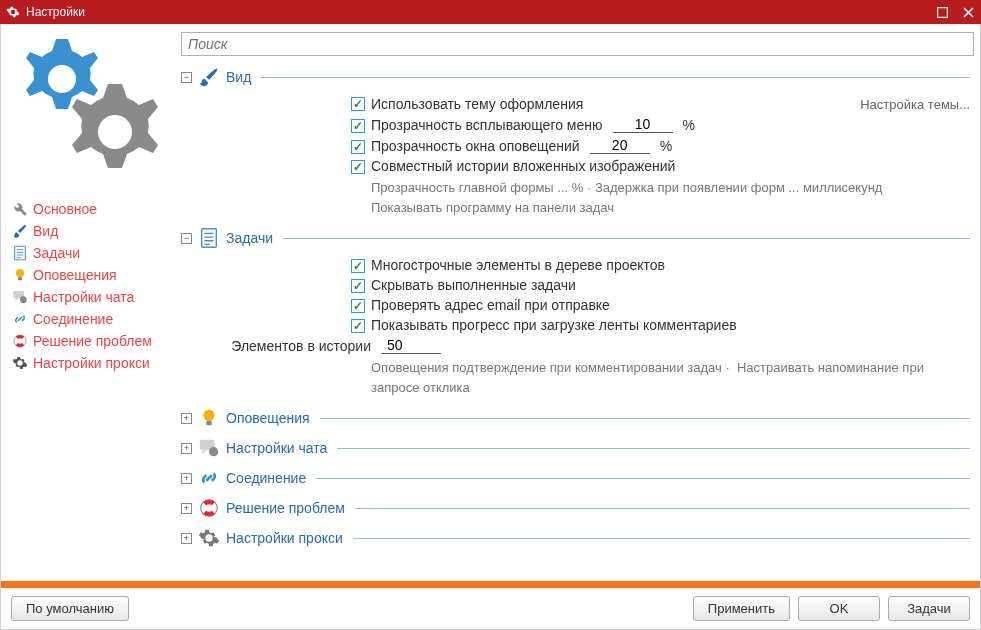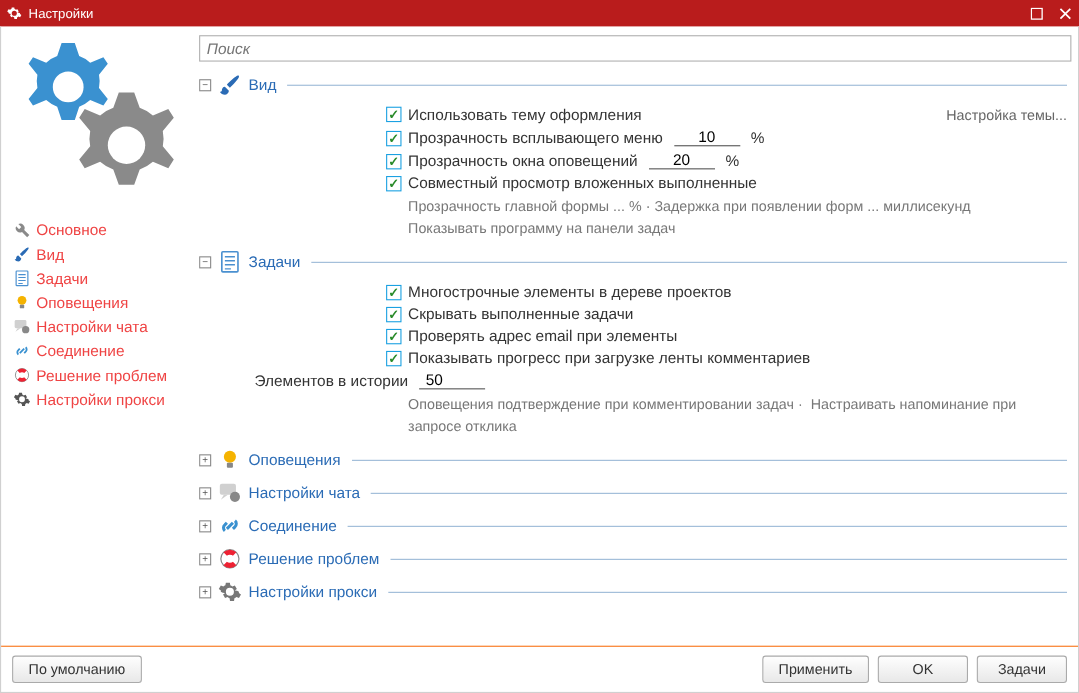--- a/index.html
+++ b/index.html
@@ -187,21 +187,21 @@
     font-size: 14px;
   }
   .field-row .field-label { width: 150px; text-align: right; color: #333; }
   .field-row .inline-input { width: 60px; }
 
   .bottom-bar {
     display: flex;
     align-items: center;
     padding: 8px 10px;
     gap: 8px;
-    border-top: 1px solid #f97316;
+    border-top: 7px solid #f97316;
   }
   .bottom-bar .spacer { flex: 1; }
   .btn {
     min-width: 82px;
     padding: 4px 14px;
     border: 1px solid #aaa;
     background: linear-gradient(#fefefe, #e8e8e8);
     border-radius: 3px;
     font-size: 13px;
     cursor: pointer;
@@ -355,21 +355,21 @@
               <span>%</span>
             </div>
             <div class="check-row">
               <span class="chk checked"></span>
               <span>Прозрачность окна оповещений</span>
               <input class="inline-input" value="20" style="">
               <span>%</span>
             </div>
             <div class="check-row">
               <span class="chk checked"></span>
-              <span>Совместный просмотр вложенных выполненные</span>
+              <span>Совместный истории вложенных изображений</span>
             </div>
             <div class="sub-note">
               <span>Прозрачность главной формы</span>
               <span>... %</span>
               <span>·  Задержка при появлении форм</span>
               <span>... миллисекунд</span><br>
               <span>Показывать программу на панели задач</span>
             </div>
           </div>
         </div>
@@ -390,21 +390,21 @@
             <div class="check-row">
               <span class="chk checked"></span>
               <span>Многострочные элементы в дереве проектов</span>
             </div>
             <div class="check-row">
               <span class="chk checked"></span>
               <span>Скрывать выполненные задачи</span>
             </div>
             <div class="check-row">
               <span class="chk checked"></span>
-              <span>Проверять адрес email при элементы</span>
+              <span>Проверять адрес email при отправке</span>
             </div>
             <div class="check-row">
               <span class="chk checked"></span>
               <span>Показывать прогресс при загрузке ленты комментариев</span>
             </div>
             <div class="field-row">
               <span class="field-label">Элементов в истории</span>
               <input class="inline-input" style="text-align: left; padding-left: 6px;" value="50">
             </div>
             <div class="sub-note">

